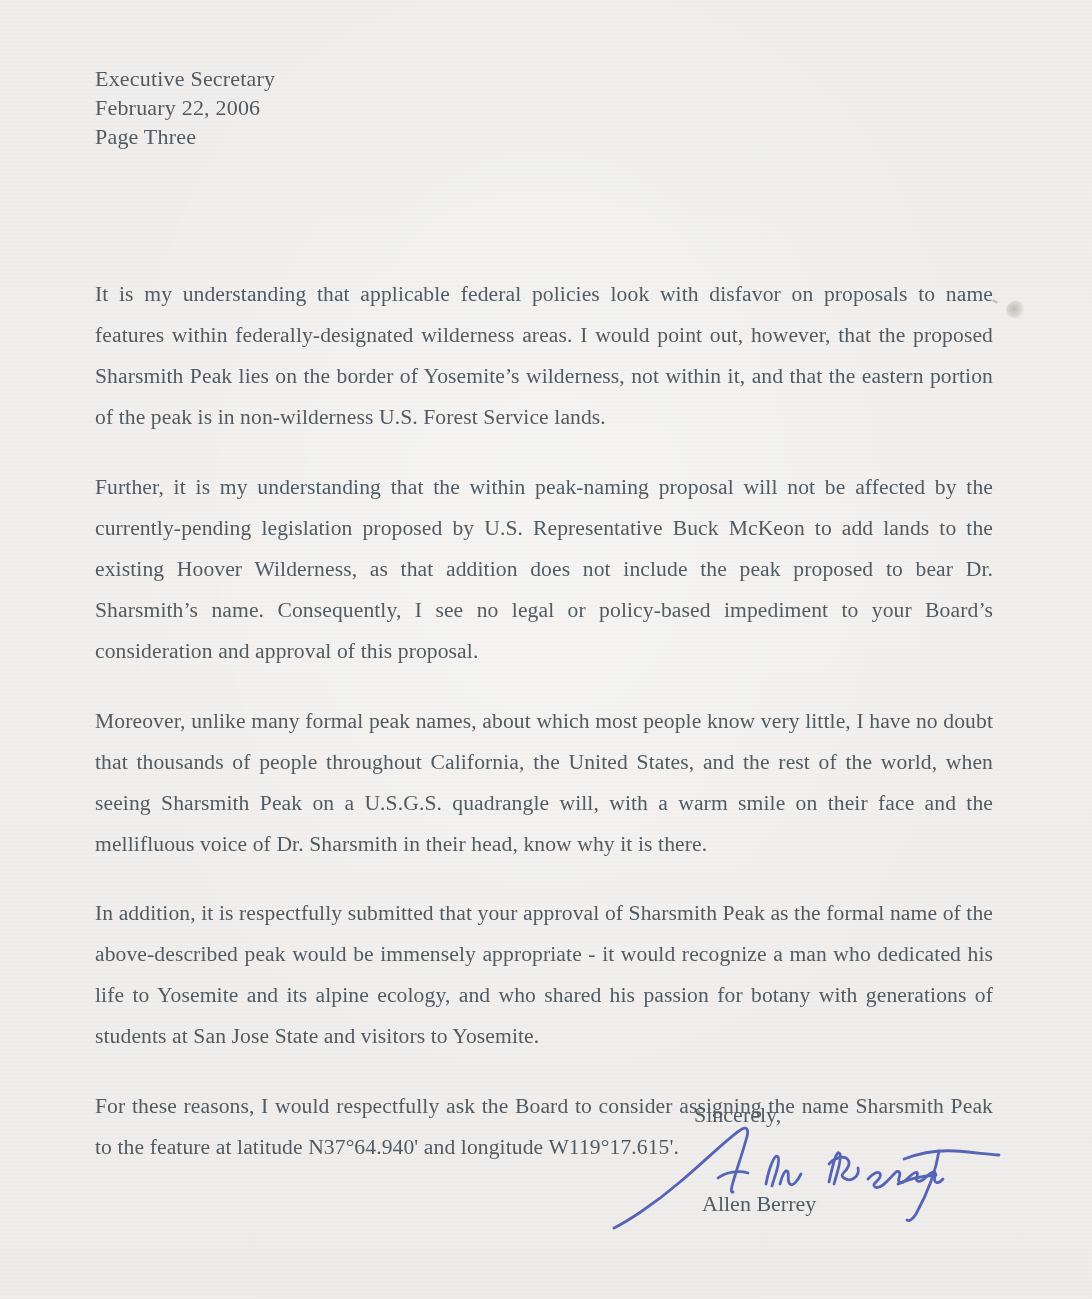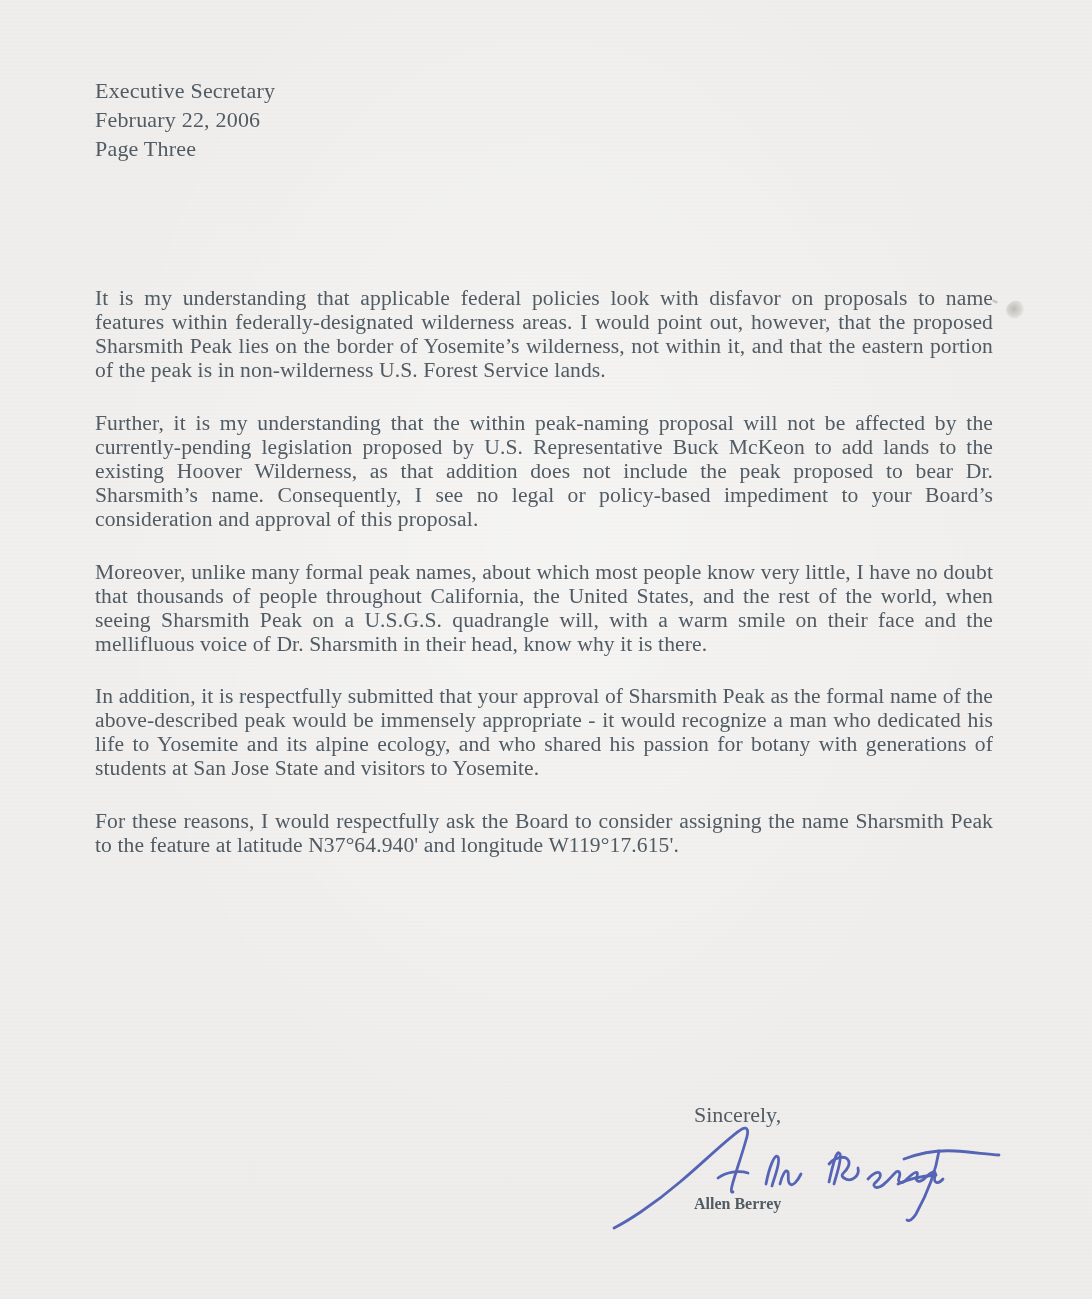--- a/index.html
+++ b/index.html
@@ -18,33 +18,32 @@
       linear-gradient(180deg, #efeeec 0%, #f1f0ee 45%, #eeedeb 100%);
     overflow: hidden;
     font-family: "Liberation Serif", "DejaVu Serif", serif;
     color: #515b63;
   }
   .letter-body {
     position: absolute;
     left: 95px;
     top: 64px;
     width: 898px;
-    margin-top: 12px;
   }
   .header-block {
     font-size: 22px;
     line-height: 29px;
     letter-spacing: 0.2px;
   }
   .paragraphs {
     margin-top: 123px;
   }
   .para {
     font-size: 21.6px;
-    line-height: 24px;
+    line-height: 41px;
     text-align: justify;
     margin: 0 0 28.8px 0;
     letter-spacing: 0.1px;
   }
   .closing-block {
     position: absolute;
     left: 694px;
     top: 1100px;
     width: 400px;
     font-size: 22px;
@@ -53,24 +52,23 @@
   .signature-svg {
     position: absolute;
     left: -86px;
     top: 18px;
     width: 400px;
     height: 120px;
     pointer-events: none;
   }
   .signer-name {
     position: absolute;
-    left: 0px;
+    left: 8px;
     top: 89px;
-    font-size: 16px;
-    font-weight: bold;
+    font-size: 22px;
   }
   .smudge {
     position: absolute;
     left: 1006px;
     top: 301px;
     width: 18px;
     height: 17px;
     border-radius: 60% 45% 55% 50%;
     background: radial-gradient(circle at 45% 45%, rgba(150,148,135,0.55) 0%, rgba(160,158,145,0.25) 55%, rgba(160,158,145,0) 80%);
     transform: rotate(-15deg);

